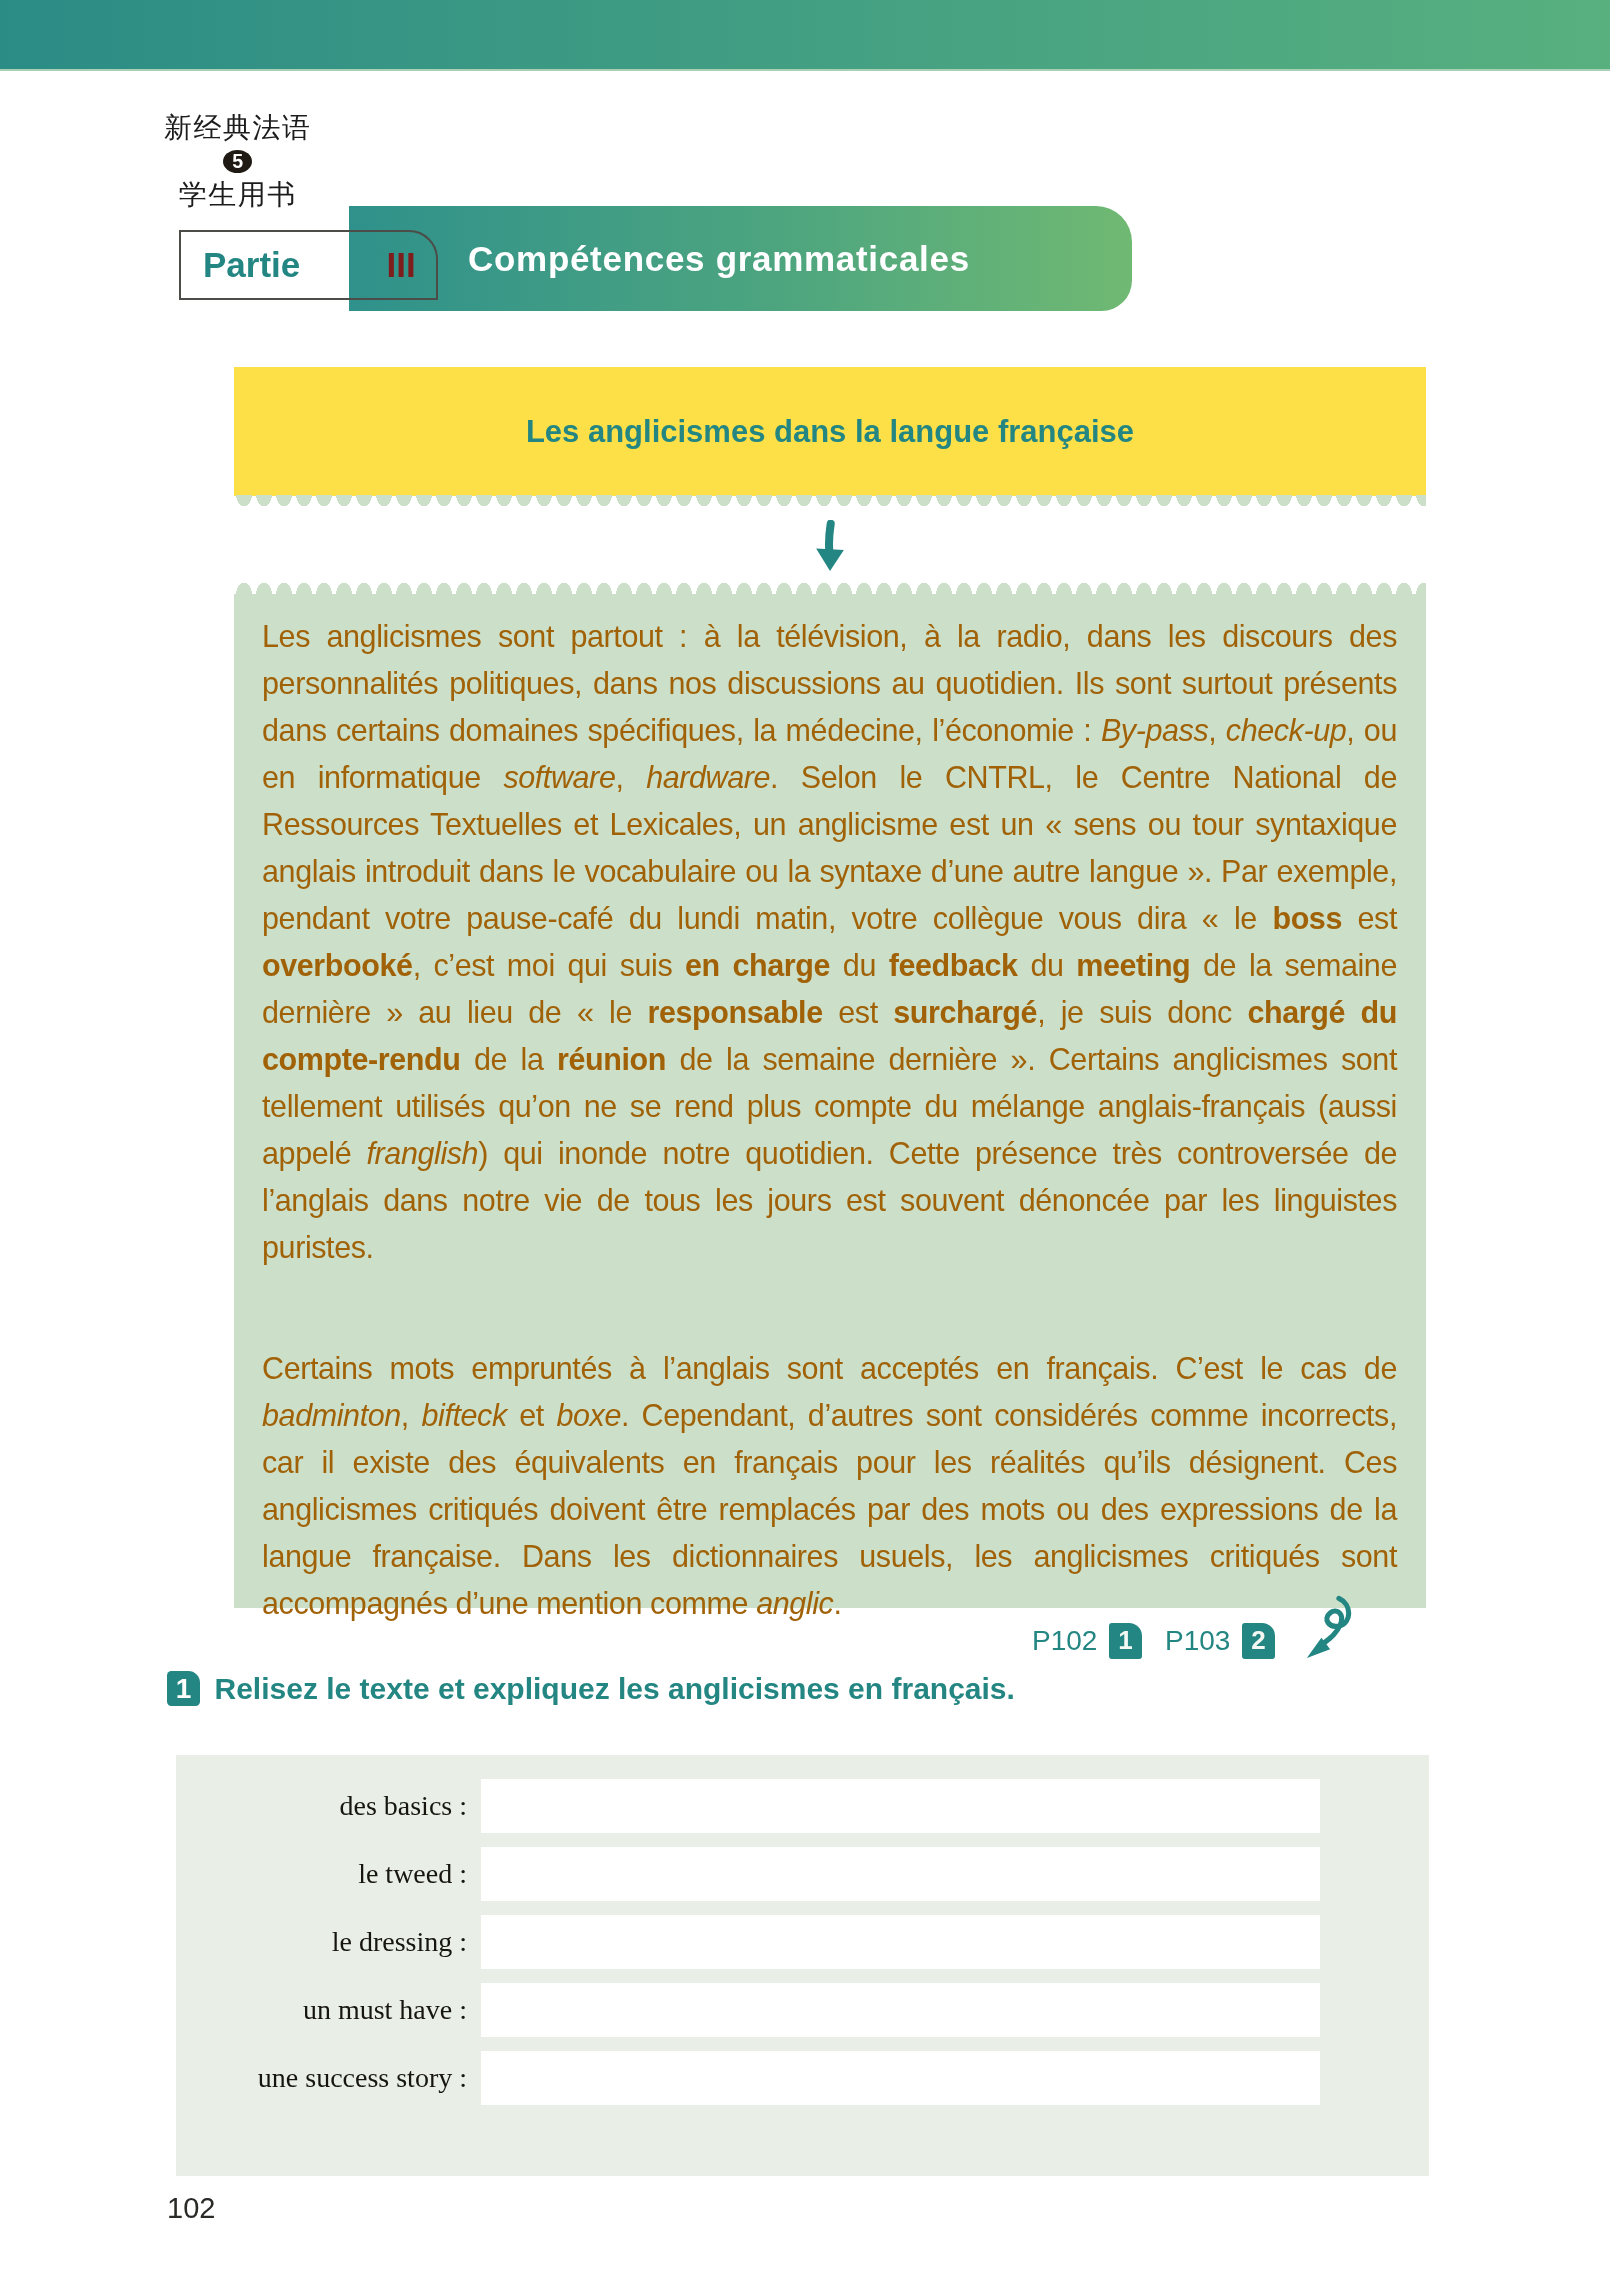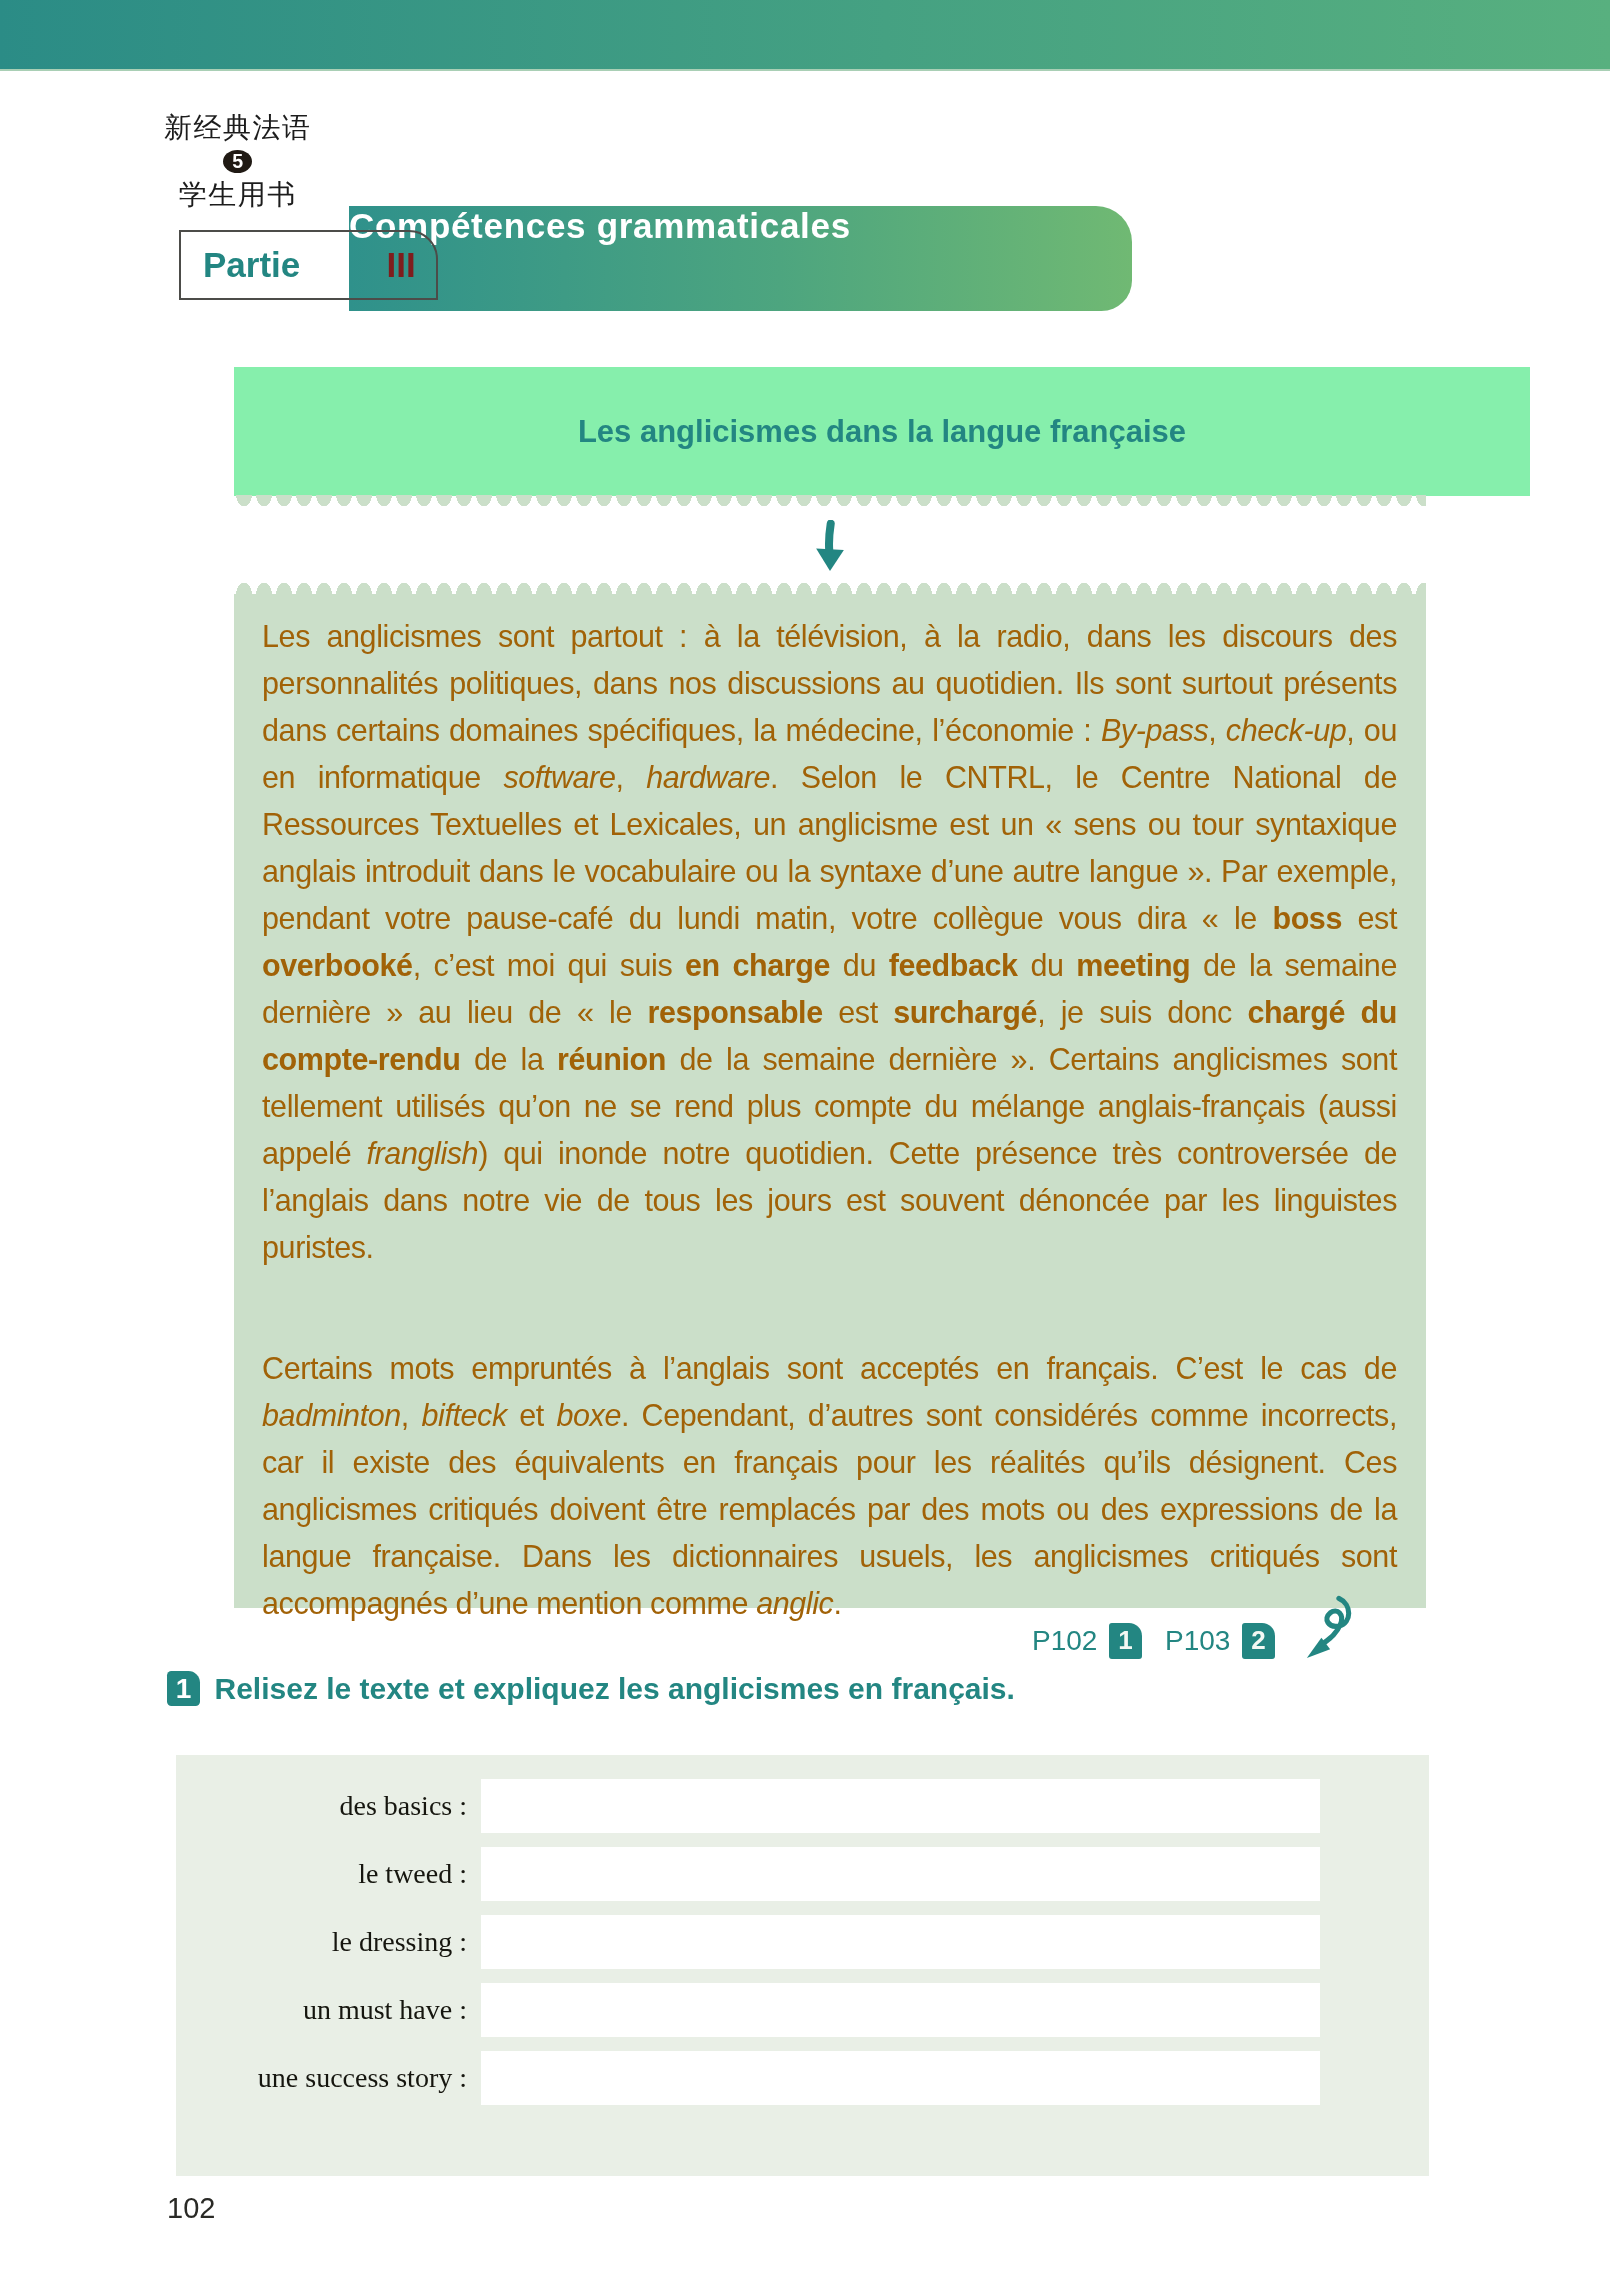--- a/index.html
+++ b/index.html
@@ -26,36 +26,36 @@
     display:inline-flex; width:29px; height:29px; border-radius:50%;
     background:#201a14; color:#ffffff; font-weight:bold; font-size:19.6px;
     align-items:center; justify-content:center; letter-spacing:0;
   }
 
   
   .banner {
     position:absolute; left:349px; top:206px; width:783px; height:105px;
     background:linear-gradient(90deg,#2f918b 0%,#4da57f 55%,#70b973 100%);
     border-radius:0 36px 30.5px 0;
-    display:flex; box-sizing:border-box;
+    display:flex; align-items:center; padding-left:119px; box-sizing:border-box;
   }
   .banner-title { color:#ffffff; font-weight:bold; font-size:35px; letter-spacing:0.7px; }
   .partie-box {
     position:absolute; left:179px; top:230px; width:259px; height:70px;
     border:2.2px solid #4c4c49; border-radius:0 29px 0 0; box-sizing:border-box;
     display:flex; align-items:center; justify-content:space-between;
     padding:0 20.3px 0 22px; background:transparent;
   }
   .partie-label  { color:#238682; font-weight:bold; font-size:35px; }
   .partie-number { color:#7f1d1d; font-weight:bold; font-size:35px; }
 
   
   .lesson-box {
-    position:absolute; left:234px; top:367px; width:1296px; height:129px;
-    background:#86efac; display:flex; align-items:center; justify-content:center;
+    position:absolute; left:234px; top:367px; width:1192px; height:129px;
+    background:#fde047; display:flex; align-items:center; justify-content:center;
   }
   .lesson-title { color:#238682; font-weight:bold; font-size:31px; }
   .scallop-down {
     position:absolute; left:234px; top:495px; width:1192px; height:14.5px;
     background-image:radial-gradient(11px 15.3px at 50% 0%, #cbdfc9 70%, rgba(0,0,0,0) 71%);
     background-size:20px 14.5px; background-repeat:repeat-x;
   }
 
   
   .flow-arrow { position:absolute; left:808px; top:520px; }

